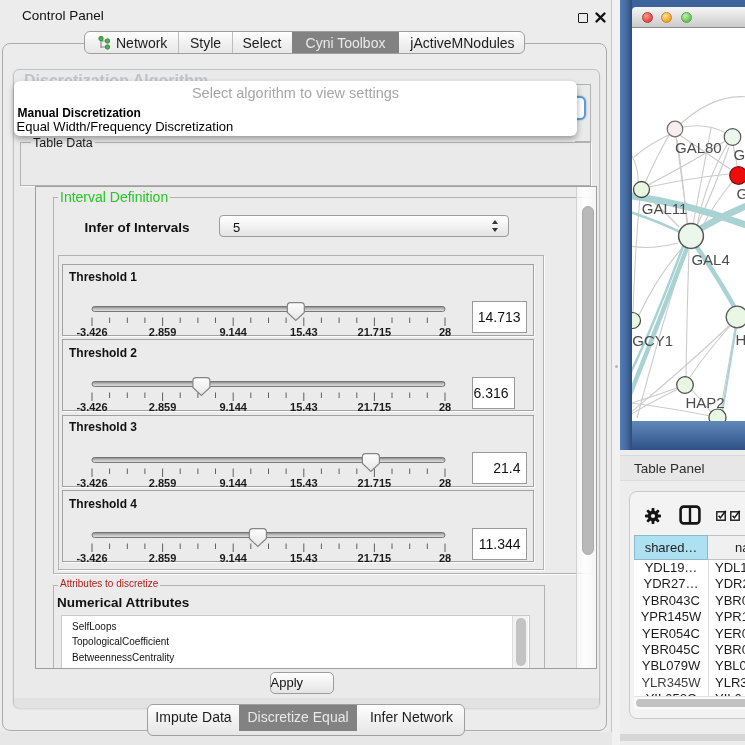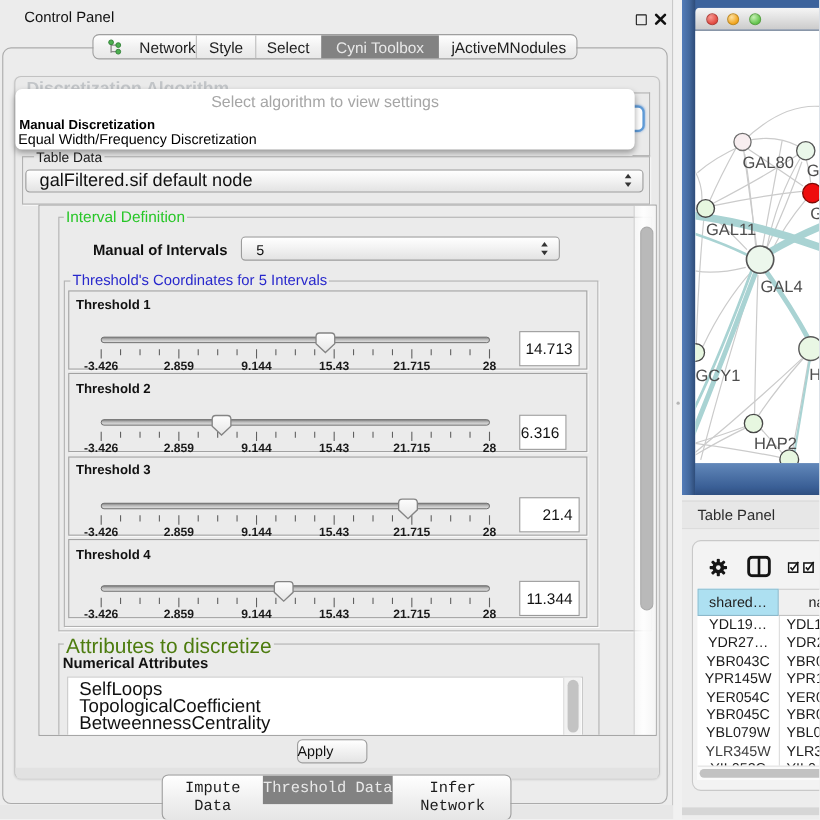--- a/index.html
+++ b/index.html
@@ -24,21 +24,21 @@
 
   <div class="abs" style="left:22px;top:7.5px;font-size:13.5px;color:#111;">Control Panel</div>
   <div class="abs" style="left:578px;top:13px;width:8px;height:8px;border:1.4px solid #1c1c1c;border-radius:1px;"></div>
   <svg class="abs" style="left:594px;top:11px;" width="13" height="13" viewBox="0 0 13 13">
         <path d="M2.5 2.5 L10.5 10.5 M10.5 2.5 L2.5 10.5" stroke="#111" stroke-width="2.4" stroke-linecap="round"></path>
       </svg>
 
   <div class="abs" style="left:2px;top:43px;width:605px;height:688px;border:1px solid #ababab;border-radius:8px;box-sizing:border-box;"></div>
 
   <div class="abs" style="left:84px;top:31px;width:441px;height:23px;border:1px solid #9f9f9f;border-radius:6px;background:linear-gradient(#ffffff,#f0f0f0 55%,#e8e8e8);box-sizing:border-box;overflow:hidden;">
-    <div class="abs tabtext" style="left:31px;top:2.5px;width:62px;text-align:right;">Network</div>
+    <div class="abs tabtext" style="left:31px;top:2.5px;width:62px;text-align:left;">Network</div>
     <svg class="abs" style="left:13px;top:3px;" width="13" height="16" viewBox="0 0 13 16">
           <path d="M3 3.5 V13 M3 6 H9 M3 12 H9" stroke="#8a8a8a" stroke-width="1.2" fill="none"></path>
           <circle cx="3" cy="3.5" r="2.2" fill="#4caf50" stroke="#2e7d32" stroke-width=".8"></circle>
           <circle cx="9.5" cy="6" r="2.2" fill="#4caf50" stroke="#2e7d32" stroke-width=".8"></circle>
           <circle cx="9.5" cy="12" r="2.2" fill="#4caf50" stroke="#2e7d32" stroke-width=".8"></circle>
         </svg>
     <div class="abs" style="left:93px;top:0;width:1px;height:23px;background:#bdbdbd;"></div>
     <div class="abs tabtext" style="left:94px;top:2.5px;width:53px;">Style</div>
     <div class="abs" style="left:146.5px;top:0;width:1px;height:23px;background:#bdbdbd;"></div>
     <div class="abs tabtext" style="left:147px;top:2.5px;width:60px;">Select</div>
@@ -51,39 +51,34 @@
         <div class="abs" style="left:0;top:628px;width:585px;height:10px;background:#e2e2e2;border-radius:0 0 5px 5px;"></div>
       </div>
 
   <div class="abs" style="left:24px;top:72px;font-size:16px;font-weight:bold;color:#c2c5c8;">Discretization Algorithm</div>
   <div class="abs" style="left:575px;top:84px;width:15px;height:56px;border-top:1px solid #b2b2b2;border-right:1px solid #b2b2b2;border-bottom:1px solid #b2b2b2;"></div>
 
   <div class="abs" style="left:550px;top:96px;width:36px;height:24px;background:#fff;border:2.6px solid #5e9ad6;border-radius:6px;box-sizing:border-box;box-shadow:0 0 2px rgba(80,140,210,.8);"></div>
 
   <div class="abs etch" style="left:20px;top:142px;width:569px;height:42px;"></div>
   <div class="abs" style="left:31px;top:135.5px;font-size:12.5px;color:#1a1a1a;background:#eaeaea;padding:0 2px;">Table Data</div>
-  <div class="abs aqua" style="left:23px;top:153.5px;width:562px;height:21px;">
-    <div class="combotext" style="top:0.5px;font-size:16.5px;">galFiltered.sif default node</div>
-    <div class="arrows"></div>
-  </div>
 
   <div class="abs" style="left:35px;top:185.5px;width:562px;height:483px;border:1px solid #9f9f9f;box-sizing:border-box;background:#ebebeb;"></div>
   <div class="abs" id="scrollarea" style="left:36px;top:186.5px;width:560px;height:481px;overflow:hidden;background:#ebebeb;">
 
     <div class="abs etch" style="left:16.5px;top:10px;width:538px;height:375px;"></div>
     <div class="abs" style="left:22px;top:2.5px;font-size:14px;color:#27c627;background:#ebebeb;padding:0 2px;">Interval Definition</div>
 
-    <div class="abs" style="left:48.5px;top:33.5px;font-size:13.5px;font-weight:bold;color:#111;">Manual of Intervals</div>
+    <div class="abs" style="left:48.5px;top:33.5px;font-size:13.5px;font-weight:bold;color:#111;">Infer of Intervals</div>
     <div class="abs aqua" style="left:183px;top:28.5px;width:290px;height:22px;">
       <div class="combotext" style="left:13px;top:4px;">5</div>
       <div class="arrows"></div>
     </div>
 
     <div class="abs etch" style="left:22px;top:68.5px;width:484px;height:313px;"></div>
-    <div class="abs" style="left:28px;top:60.5px;font-size:13.5px;color:#2828cc;background:#ebebeb;padding:0 2px;">Threshold's Coordinates for 5 Intervals</div>
 
     <div class="abs tpanel" style="left:26px;top:77px;width:471.5px;height:72px;">
       <div class="abs" style="left:6px;top:5.5px;font-size:12px;font-weight:bold;color:#111;">Threshold 1</div>
       <svg class="abs" style="left:0;top:0;" width="471" height="72" viewBox="0 0 471 72">
         <defs>
               <linearGradient id="tg1" x1="0" y1="0" x2="0" y2="1">
                 <stop offset="0" stop-color="#fdfdfd"></stop>
                 <stop offset="1" stop-color="#e6e6e6"></stop>
               </linearGradient>
         <linearGradient id="tr1" x1="0" y1="0" x2="0" y2="1">
@@ -177,38 +172,38 @@
             <text x="170.2" y="71" text-anchor="middle" font-size="11" font-weight="bold" fill="#1a1a1a">9.144</text>
             <text x="240.8" y="71" text-anchor="middle" font-size="11" font-weight="bold" fill="#1a1a1a">15.43</text>
             <text x="311.4" y="71" text-anchor="middle" font-size="11" font-weight="bold" fill="#1a1a1a">21.715</text>
             <text x="382.0" y="71" text-anchor="middle" font-size="11" font-weight="bold" fill="#1a1a1a">28</text>
         <path d="M186.4,41 Q186.4,37.7 189.7,37.7 L200.1,37.7 Q203.4,37.7 203.4,41 L203.4,47.5 L194.9,55.5 L186.4,47.5 Z" fill="url(#tg4)" stroke="#848484" stroke-width="1.2"></path>
       </svg>
       <div class="abs vbox" style="left:408.5px;top:36.5px;width:55px;height:32px;line-height:30px;">11.344</div>
     </div>
 
     <div class="abs" style="left:16.5px;top:398.5px;width:490px;height:100px;border-top:1px solid #b2b2b2;border-left:1px solid #b2b2b2;border-right:1px solid #b2b2b2;"></div>
-    <div class="abs" style="left:22px;top:391.5px;font-size:19px;color:#4d7c0f;background:#ebebeb;padding:0 2px;">Attributes to discretize</div>
+    <div class="abs" style="left:22px;top:391.5px;font-size:10px;color:#b91c1c;background:#ebebeb;padding:0 2px;">Attributes to discretize</div>
     <div class="abs" style="left:21px;top:408.5px;font-size:13.5px;font-weight:bold;color:#111;">Numerical Attributes</div>
     <div class="abs" style="left:25px;top:428.5px;width:469px;height:60px;background:#fff;border:1px solid #c9c9c9;box-sizing:border-box;">
-      <div class="abs" style="left:10px;top:2.5px;font-size:17px;color:#111;line-height:15.8px;">SelfLoops<br>TopologicalCoefficient<br>BetweennessCentrality</div>
+      <div class="abs" style="left:10px;top:2.5px;font-size:10px;color:#111;line-height:15.8px;">SelfLoops<br>TopologicalCoefficient<br>BetweennessCentrality</div>
       <div class="abs" style="right:1px;top:0;width:15px;height:60px;background:#f2f2f2;border-left:1px solid #ddd;"></div>
       <div class="abs" style="right:3px;top:2px;width:10px;height:48px;background:#c3c3c3;border-radius:5px;"></div>
     </div>
 
     <div class="abs" style="left:540px;top:0;width:20px;height:481px;background:linear-gradient(90deg,rgba(255,255,255,.55),rgba(255,255,255,.92) 40%,rgba(244,244,244,.95));border-left:1px solid #d2d2d2;"></div>
     <div class="abs" style="left:545.5px;top:19.5px;width:12px;height:349px;background:#b9b9b9;border:1px solid #ababab;border-radius:6.5px;box-sizing:border-box;"></div>
   </div>
 
   <div class="abs" style="left:269.5px;top:671.5px;width:64px;height:22px;background:linear-gradient(#ffffff,#f1f1f1 50%,#e4e4e4);border:1px solid #9d9d9d;border-radius:5px;box-sizing:border-box;text-align:left;font-size:13px;color:#111;line-height:20px;">Apply</div>
 
-  <div class="abs" style="left:147px;top:703.5px;width:318px;height:42px;border:1px solid #9f9f9f;border-radius:6px;background:linear-gradient(#ffffff,#f0f0f0 55%,#e6e6e6);box-sizing:border-box;overflow:hidden;font-family:Liberation Mono, monospace;">
+  <div class="abs" style="left:147px;top:703.5px;width:318px;height:32px;border:1px solid #9f9f9f;border-radius:6px;background:linear-gradient(#ffffff,#f0f0f0 55%,#e6e6e6);box-sizing:border-box;overflow:hidden;">
     <div class="abs tabtext" style="left:0;top:4.5px;width:91px;">Impute Data</div>
     <div class="abs" style="left:91px;top:0;width:118px;height:26px;background:#828282;"></div>
-    <div class="abs tabtext" style="left:91px;top:4.5px;width:118px;color:#e9e9e9;">Threshold Data</div>
+    <div class="abs tabtext" style="left:91px;top:4.5px;width:118px;color:#e9e9e9;">Discretize Equal</div>
     <div class="abs tabtext" style="left:209px;top:4.5px;width:109px;">Infer Network</div>
   </div>
 </div>
 
 <div class="abs" style="left:14px;top:80.5px;width:563px;height:55px;background:#fff;border-radius:6px;box-shadow:0 3px 6px rgba(0,0,0,.35);z-index:50;">
   <div class="abs" style="left:0;top:4.5px;width:563px;text-align:center;font-size:14.5px;color:#a6a6a6;">Select algorithm to view settings</div>
   <div class="abs" style="left:3.5px;top:25px;font-size:12px;font-weight:bold;color:#000;">Manual Discretization</div>
   <div class="abs" style="left:2.5px;top:38.5px;font-size:13px;color:#000;">Equal Width/Frequency Discretization</div>
 </div>
 

